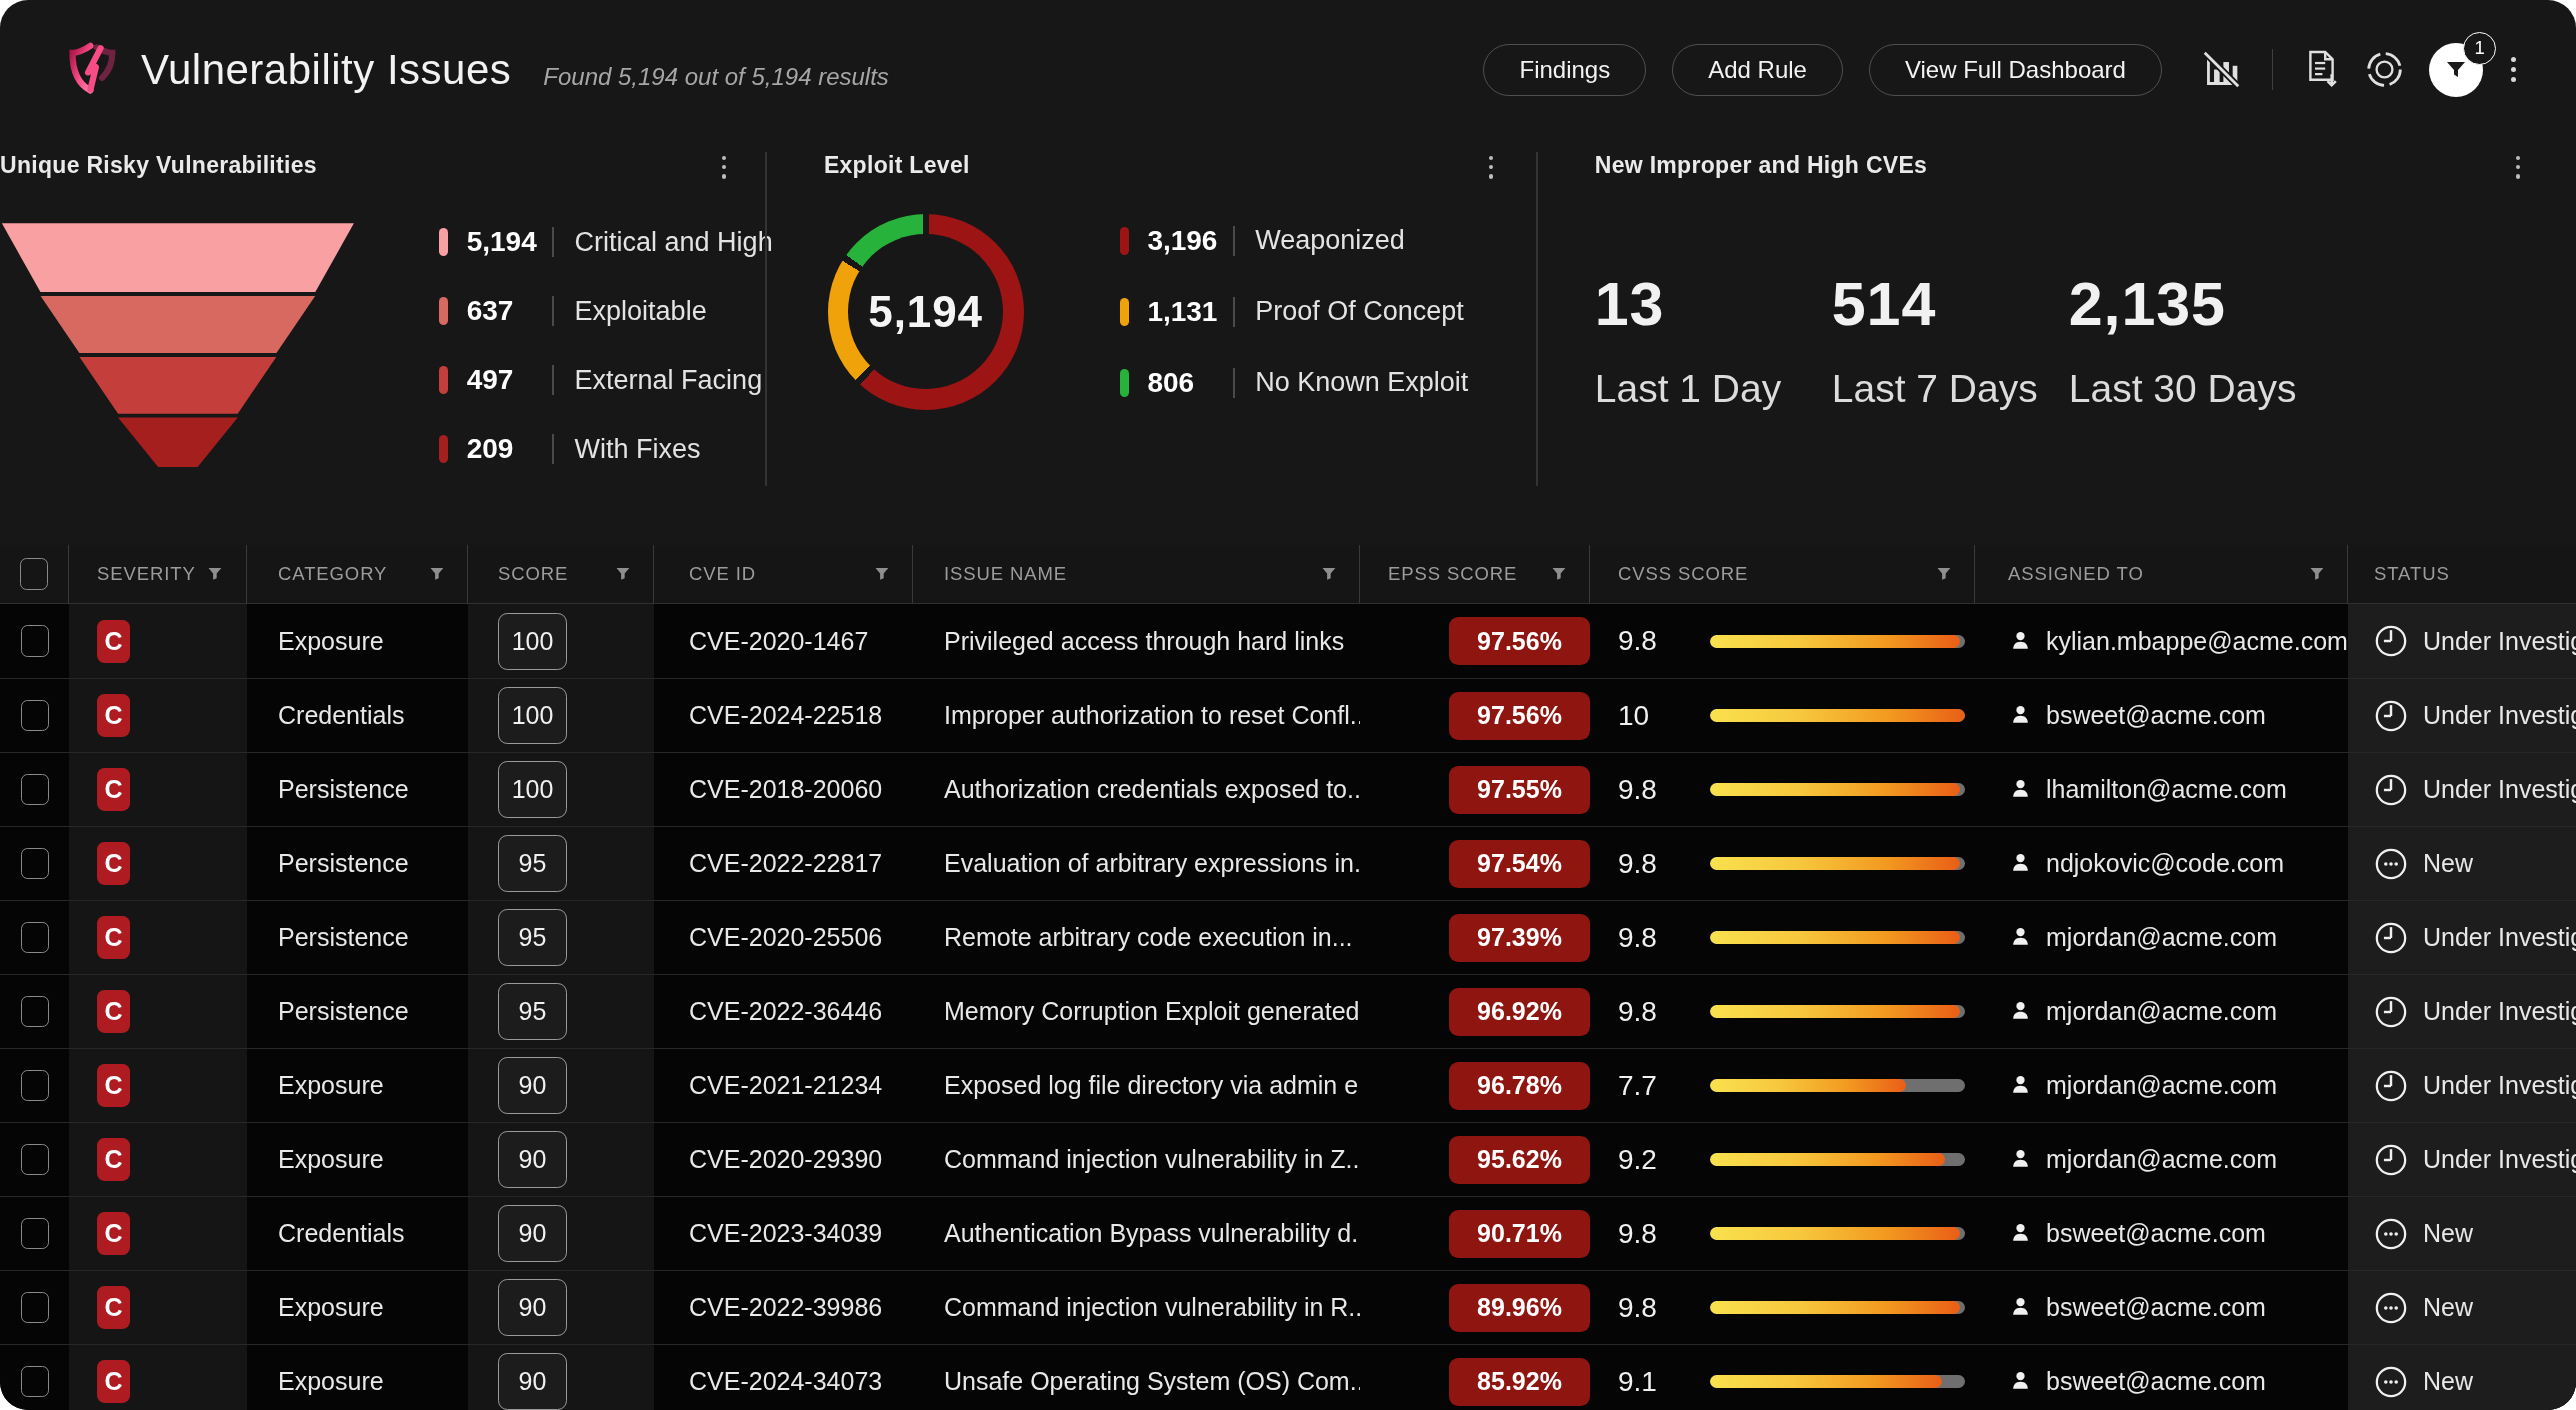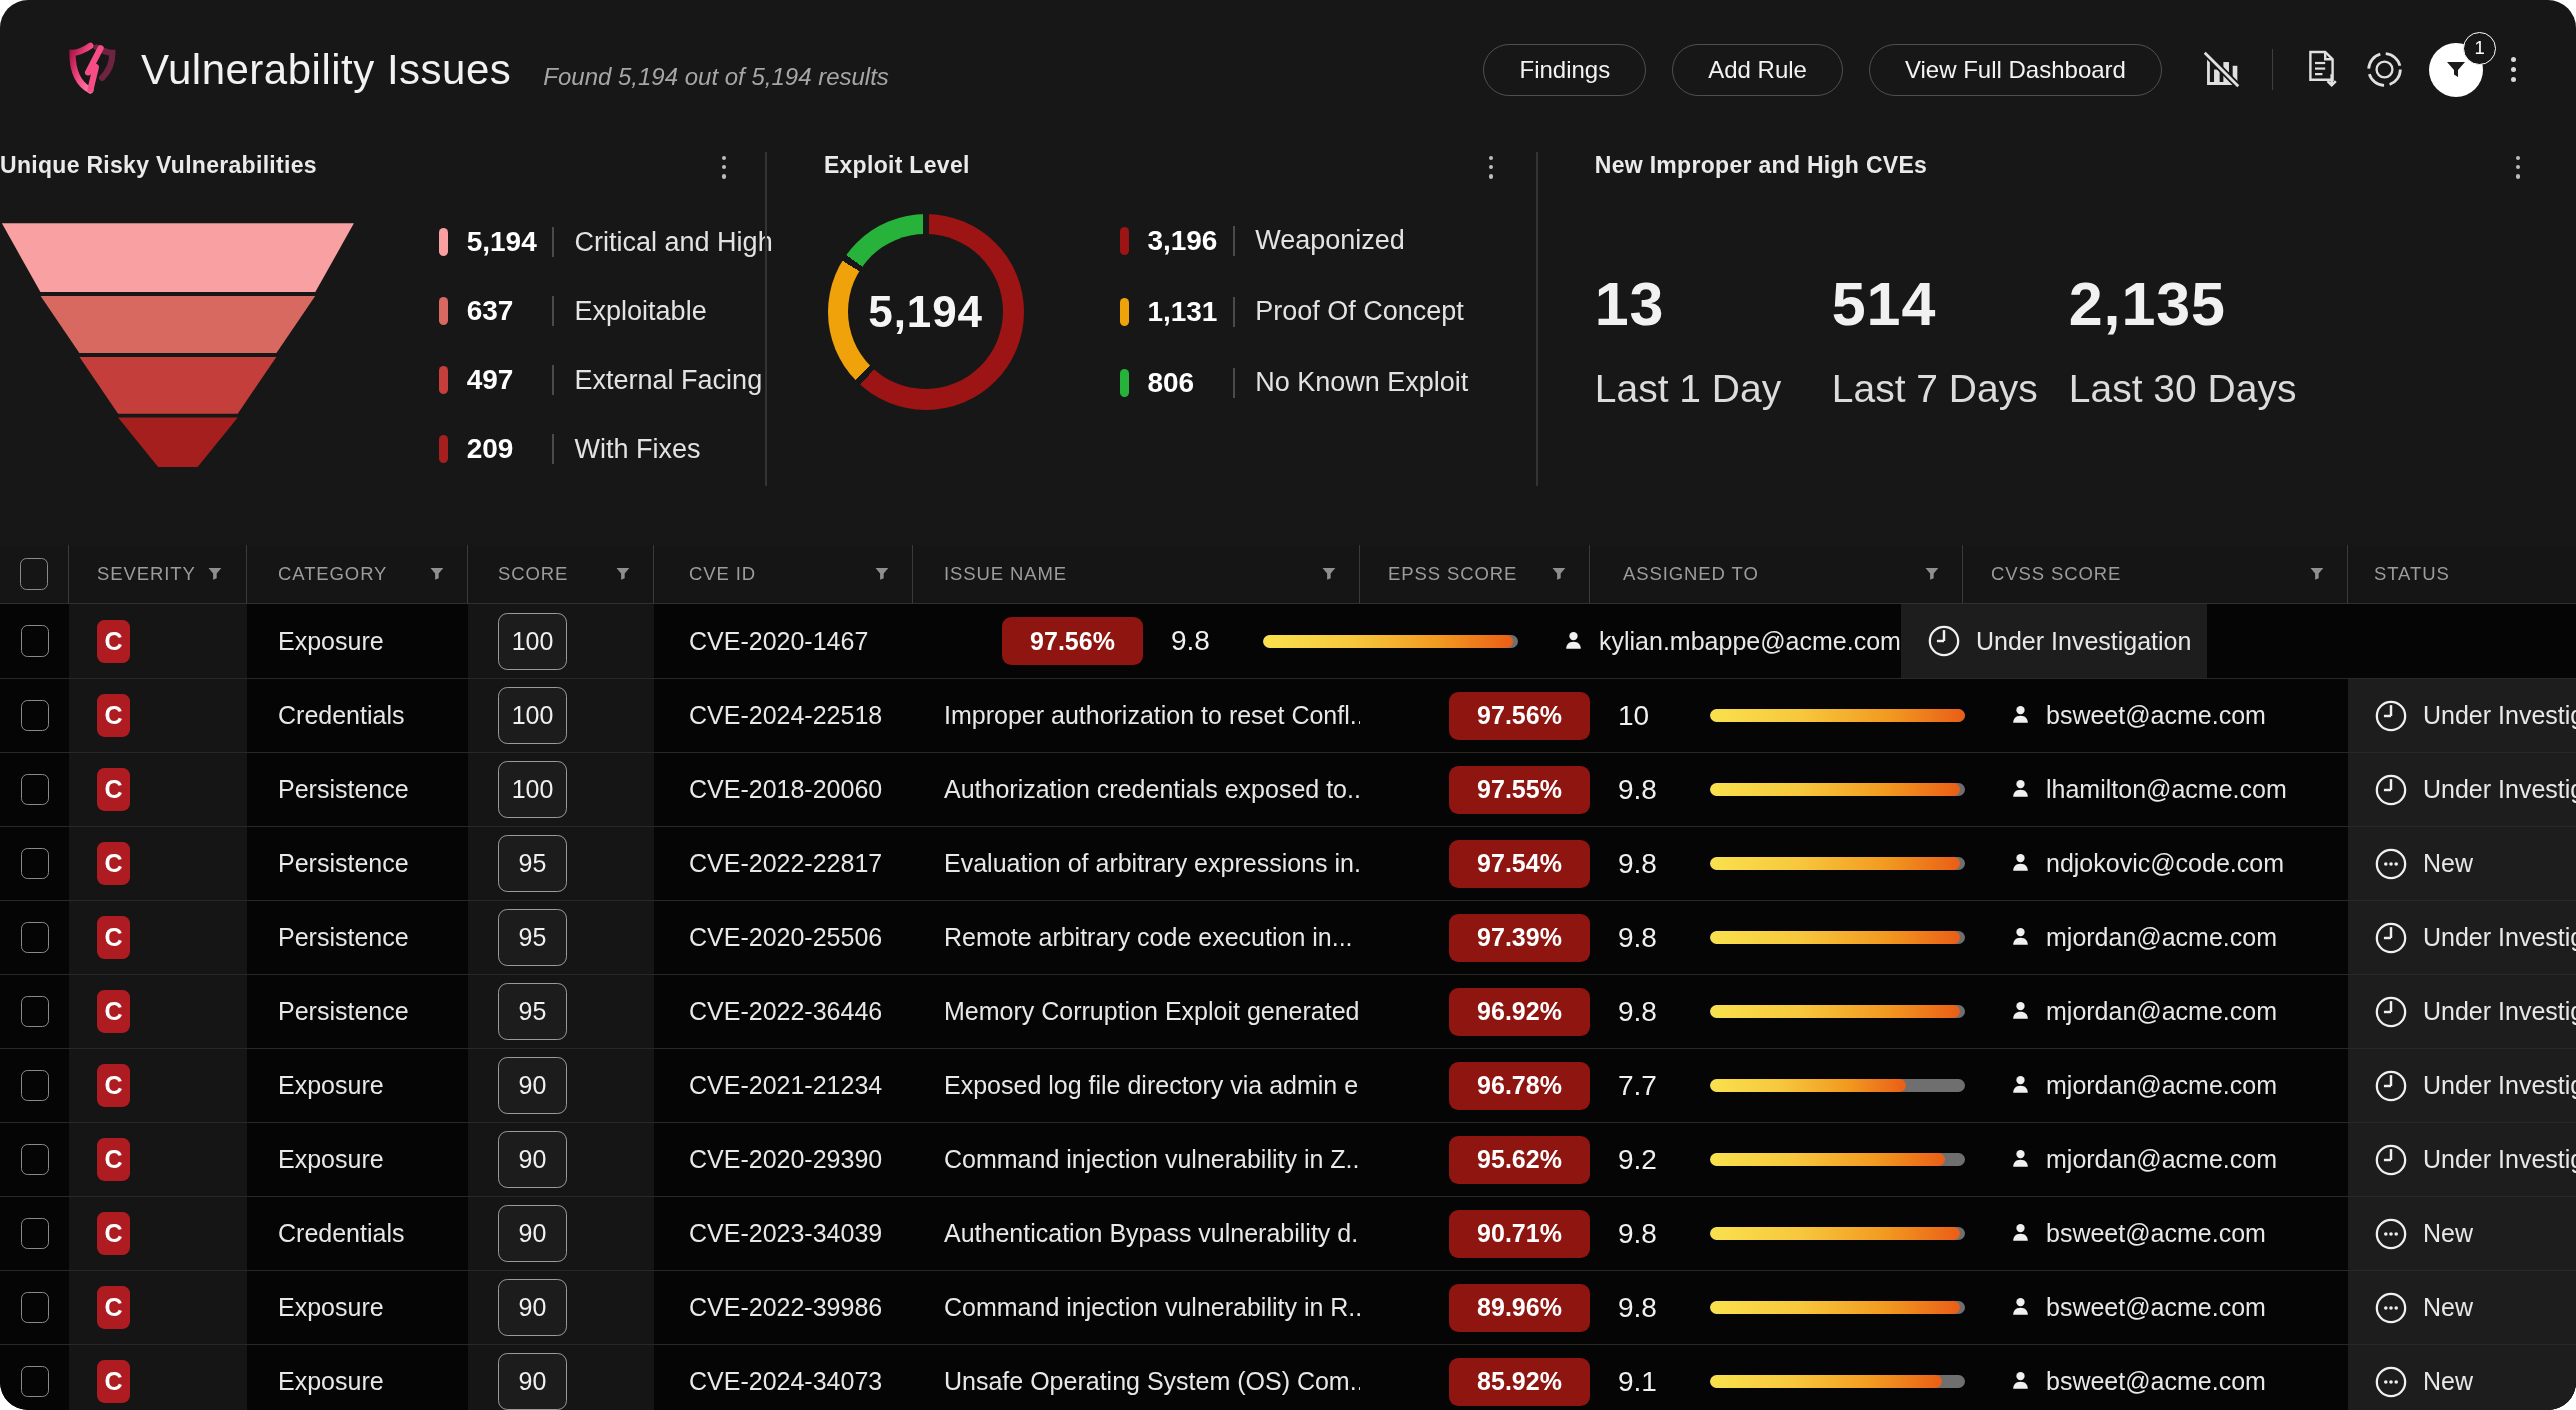--- a/index.html
+++ b/index.html
@@ -335,56 +335,59 @@
           </span>
       </div>
       <div class="th col-epss" style="justify-content:flex-start;padding-left:28px;">
         <span>EPSS SCORE</span>
         <span class="flt">
             <svg viewBox="0 0 16 16" width="15.8" height="15.8">
               <path d="M1.5 2h13L9.8 7.5v5L6.2 14V7.5z" fill="#8f8f8f"></path>
             </svg>
           </span>
       </div>
+      <div class="th col-cvss">
+        <span>CVSS SCORE</span>
+        <span class="flt">
+            <svg viewBox="0 0 16 16" width="15.8" height="15.8">
+              <path d="M1.5 2h13L9.8 7.5v5L6.2 14V7.5z" fill="#8f8f8f"></path>
+            </svg>
+          </span>
+      </div>
       <div class="th col-assigned">
         <span>ASSIGNED TO</span>
         <span class="flt">
             <svg viewBox="0 0 16 16" width="15.8" height="15.8">
               <path d="M1.5 2h13L9.8 7.5v5L6.2 14V7.5z" fill="#8f8f8f"></path>
             </svg>
           </span>
       </div>
-      <div class="th col-cvss">
-        <span>CVSS SCORE</span>
-        <span class="flt">
-            <svg viewBox="0 0 16 16" width="15.8" height="15.8">
-              <path d="M1.5 2h13L9.8 7.5v5L6.2 14V7.5z" fill="#8f8f8f"></path>
-            </svg>
-          </span>
-      </div>
       <div class="th col-status">
         <span>STATUS</span>
       </div>
     </div>
     <div class="tbody" id="rows">
   <div class="tr">
     <div class="td col-check">
             <span class="checkbox"></span>
           </div>
     <div class="td col-severity">
             <span class="sev-badge">C</span>
           </div>
     <div class="td col-category">
             <span class="cell-text cat">Exposure</span>
           </div>
     <div class="td col-score">
             <span class="score-box">100</span>
           </div>
     <div class="td col-cve">
             <span class="cell-text cve">CVE-2020-1467</span>
+          </div>
+    <div class="td col-issue">
+            <span class="cell-text issue">Privileged access through hard links</span>
           </div>
     <div class="td col-epss">
             <span class="epss-badge">97.56%</span>
           </div>
     <div class="td col-cvss">
       <span class="cvss-num">9.8</span>
       <span class="cvss-bar">
               <span class="cvss-fill" style="width: 98%;"></span>
             </span>
     </div>

